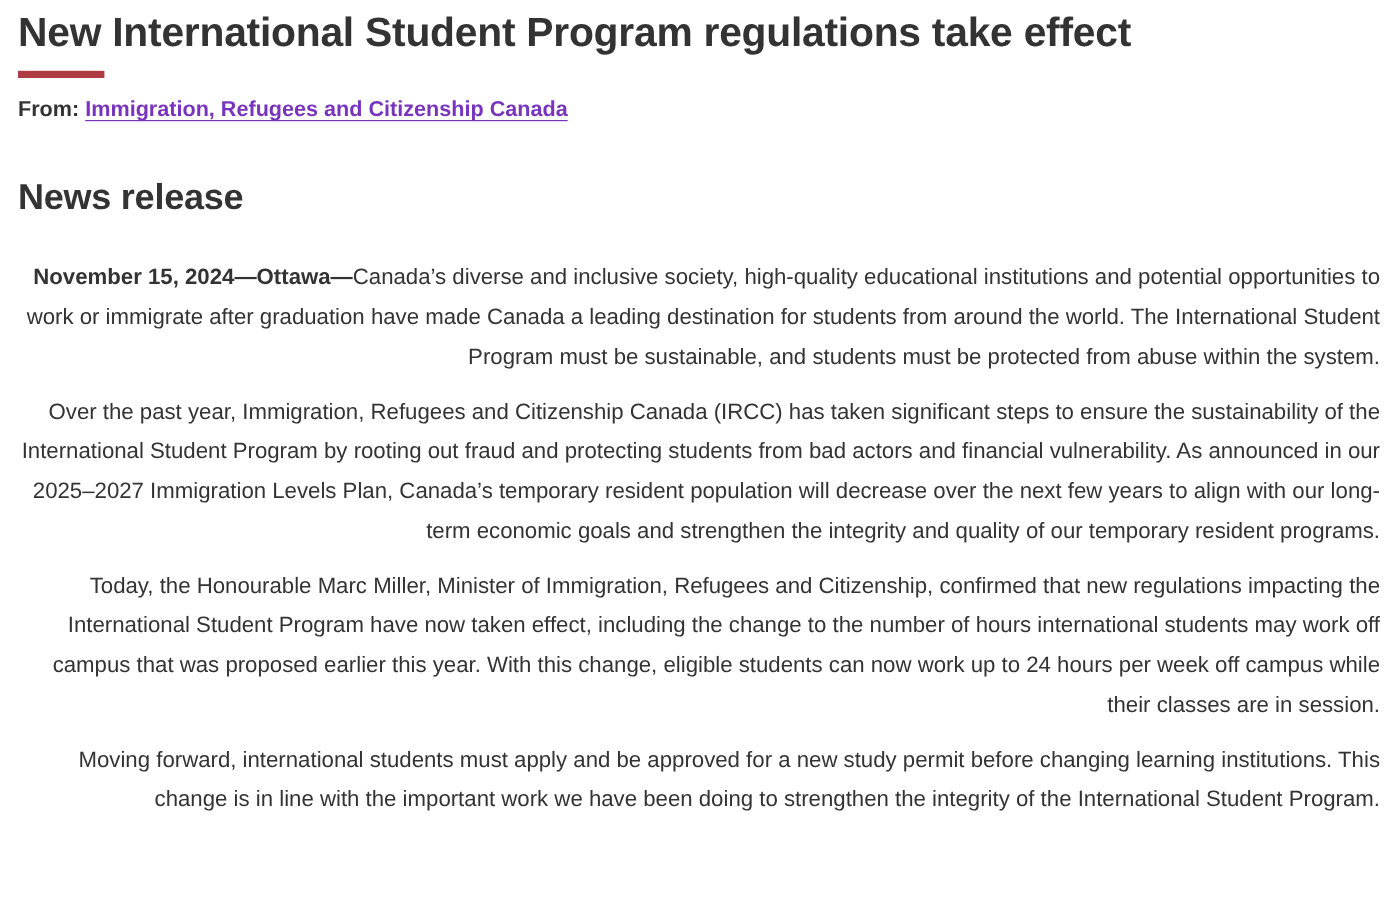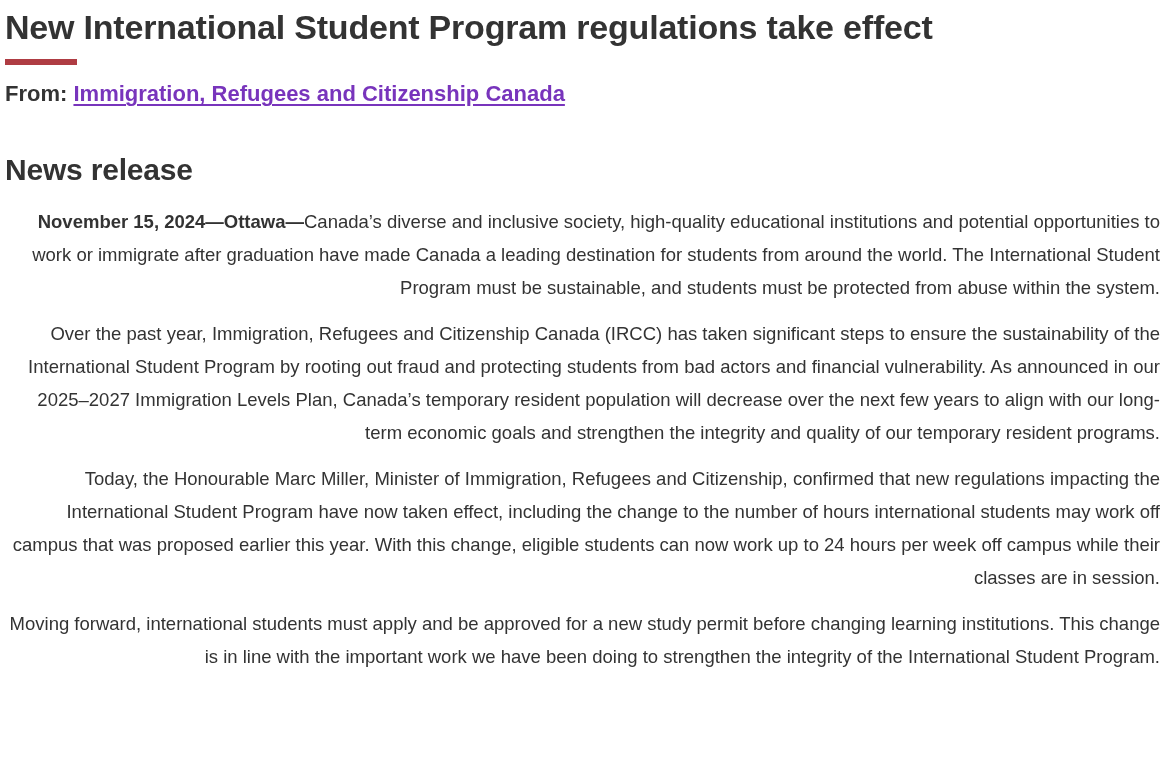--- a/index.html
+++ b/index.html
@@ -9,57 +9,57 @@
     background: #ffffff;
   }
   body {
     width: 1165px;
     height: 766px;
     overflow: hidden;
     font-family: "Liberation Sans", "DejaVu Sans", sans-serif;
     color: var(--text, #333333);
   }
   .page {
-    padding: 0 5px;
+    padding: 0 15px;
   }
   h1.page-title {
     font-size: 34px;
     line-height: 1.1;
     font-weight: 700;
     color: var(--text, #333333);
     margin: 9px 0 0 0;
     letter-spacing: -0.2px;
   }
   .accent-bar {
     width: 72px;
     height: 6px;
     background: var(--accent-red, #af3c43);
     margin-top: 13px;
   }
   .from-line {
     margin: 15px 0 0 0;
-    font-size: 22px;
+    font-size: 18px;
     line-height: 1.25;
   }
   .from-label {
     font-weight: 700;
     color: var(--text, #333333);
   }
   .dept-link {
     color: var(--link-visited, #7834bc);
     font-weight: 700;
     text-decoration: underline;
     text-underline-offset: 3px;
   }
   h2.section-heading {
     font-size: 30px;
     line-height: 1.15;
     font-weight: 700;
     color: var(--text, #333333);
-    margin: 45px 0 18px 0;
+    margin: 45px 0 32px 0;
     letter-spacing: -0.2px;
   }
   p.body-para {
     font-size: 18.5px;
     line-height: 33px;
     margin: 0 0 13px 0;
     color: var(--text, #333333);
     text-align: right;
   }
   p.body-para strong {

